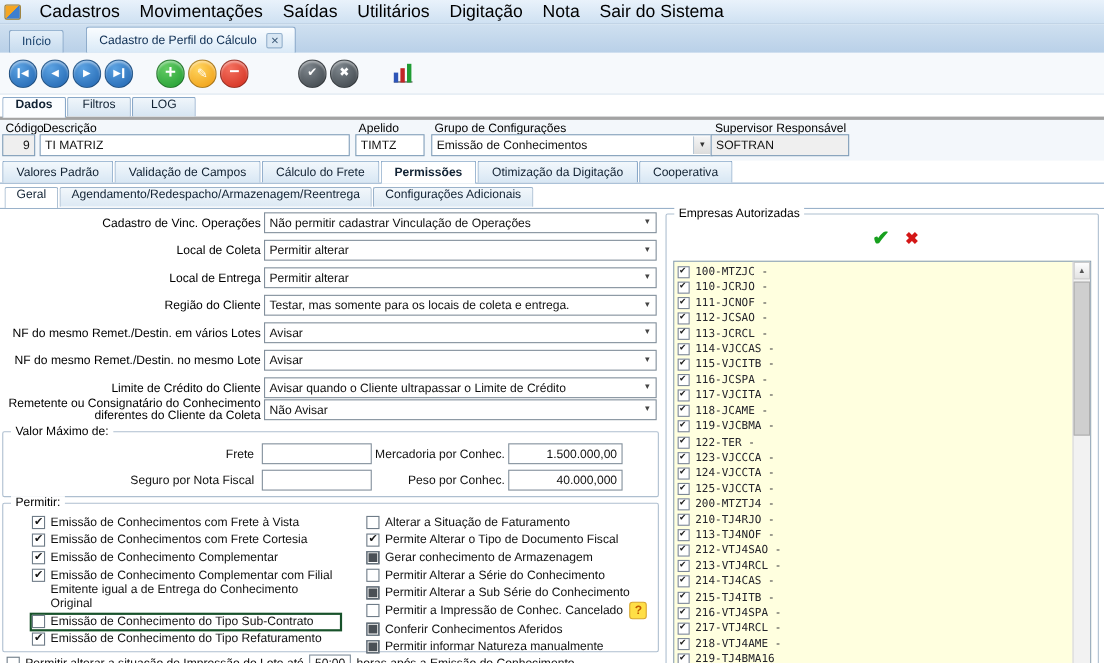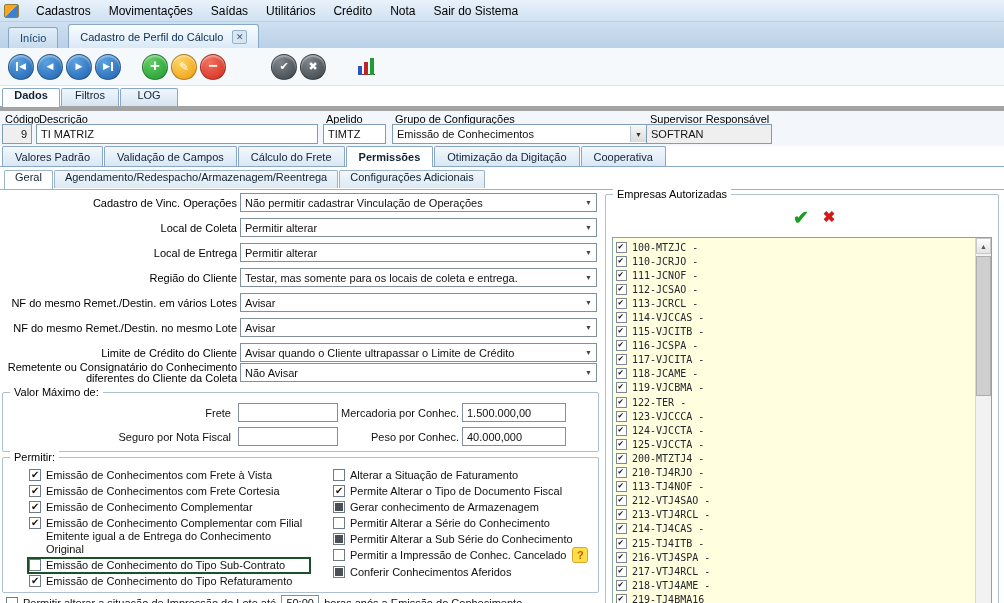--- a/index.html
+++ b/index.html
@@ -5,25 +5,25 @@
   *{margin:0;padding:0;box-sizing:border-box}
   html,body{background:#fff}
   body{font-family:"Liberation Sans",sans-serif;font-size:11px;color:#111}
   .app{position:relative;width:1004px;height:603px;overflow:hidden;background:#fff}
 
   
   .menubar{position:absolute;top:0;left:0;right:0;height:22px;background:linear-gradient(#e9f2fb,#cfe1f2);
     border-bottom:1px solid #bcd0e4;display:flex;align-items:center;padding-left:4px}
   .app-icon{width:15px;height:14px;border-radius:2px;margin-right:8px;flex:none;
     background:linear-gradient(135deg,#f5a623 0 50%,#3f7fd0 50% 100%);border:1px solid #9a7b2f}
-  .menu-item{padding:3px 9px;font-size:12px;color:#000;cursor:default}
+  .menu-item{padding:3px 9px;font-size:16px;color:#000;cursor:default}
 
   
   .tabbar{position:absolute;top:22px;left:0;right:0;height:26px;background:linear-gradient(#cfe0f0,#b9d0e8);
-    display:flex;align-items:flex-end;padding-left:8px;gap:10px}
+    display:flex;align-items:flex-end;padding-left:8px;gap:20px}
   .wtab{height:21px;display:flex;align-items:center;padding:0 11px;border:1px solid #89a8c8;border-bottom:none;
     border-radius:3px 3px 0 0;background:linear-gradient(#e3eef8,#c6dbee);color:#18406b;font-size:11px}
   .wtab.active{height:24px;background:linear-gradient(#fafdff,#d9e9f7);color:#0d2d52}
   .wtab .close{margin-left:9px;width:15px;height:14px;border:1px solid #93b0cc;background:#d7e6f3;border-radius:2px;
     display:flex;align-items:center;justify-content:center;font-size:9px;color:#3c5a78}
   .wtab .close::before{content:"✕"}
 
   
   .toolbar{position:absolute;top:48px;left:0;right:0;height:38px;background:#f6f9fc;border-bottom:1px solid #dde7f0;
     display:flex;align-items:center;padding-left:8px}
@@ -50,21 +50,21 @@
     linear-gradient(#1f9c33,#1f9c33) 12px 100%/4px 17px no-repeat,
     linear-gradient(#444,#444) 0 100%/17px 1px no-repeat}
 
   
   .main-tabs{position:absolute;top:88px;left:2px;display:flex;z-index:3}
   .mtab{height:18px;min-width:58px;padding:0 10px;margin-right:1px;display:flex;align-items:flex-start;justify-content:center;
     border:1px solid #89a8c8;border-bottom:none;border-radius:2px 2px 0 0;background:linear-gradient(#f0f6fb,#d6e5f2);color:#123}
   .mtab[data-active="true"]{background:#fbfdff;font-weight:bold;height:19px}
 
   
-  .header-panel{position:absolute;top:106px;left:0;right:0;height:40px;background:#f3f7fb;border-top:5px solid #a3a3a3}
+  .header-panel{position:absolute;top:106px;left:0;right:0;height:40px;background:#f3f7fb;border-top:3px solid #a3a3a3}
   .hlabel{position:absolute;top:2px;font-size:11px;color:#000}
   .tin{position:absolute;top:13px;height:20px;border:1px solid #7f9db9;background:#fff;display:flex;align-items:center;
     padding:0 4px;font-size:11px;white-space:nowrap;overflow:hidden}
   .tin.gray{background:#efefef}
   .tin.num{justify-content:flex-end}
   .combo{position:absolute;border:1px solid #7f9db9;background:#fff;height:20px;display:flex;align-items:center;
     padding:0 20px 0 4px;font-size:11px;white-space:nowrap;overflow:hidden}
   .combo .arrowbtn{position:absolute;right:1px;top:1px;bottom:1px;width:16px;border-left:1px solid #b6c6d4;
     background:linear-gradient(#f6f6f6,#dcdcdc);display:flex;align-items:center;justify-content:center;font-size:7px;color:#333}
   .combo .arrowbtn::before{content:"▼"}
@@ -95,21 +95,21 @@
 
   
   .fieldset{position:absolute;border:1px solid #aebfd0;border-radius:2px;background:#fff}
   .legend{position:absolute;top:-7px;left:7px;background:#fff;padding:0 4px;color:#000}
 
   .fs-valor{top:202px;left:2px;width:597px;height:60px}
   .vlabel{position:absolute;height:19px;display:flex;align-items:center;justify-content:flex-end;text-align:right}
   .vrow1{top:10px}.vrow2{top:34px}
   .vl1{left:0;width:228px}.vl2{left:338px;width:118px}
   .vin{position:absolute;height:19px;border:1px solid #828f9c;background:#fff;display:flex;align-items:center;padding:0 4px}
-  .vi1{left:235px;width:100px}.vi2{left:459px;width:104px;justify-content:flex-start}
+  .vi1{left:235px;width:100px}.vi2{left:459px;width:104px;justify-content:flex-end}
 
   .fs-permitir{top:267px;left:2px;width:597px;height:136px}
   .pcol{position:absolute;top:11px}
   .pcol-left{left:26px;width:280px}
   .pcol-right{left:330px;width:268px}
   .cbrow{display:flex;align-items:flex-start;margin-bottom:3px;line-height:13px}
   .cb{width:12px;height:12px;border:1px solid #6f7c88;background:#fff;flex:none;margin-right:5px;position:relative;margin-top:0}
   .cbrow[data-state="checked"] .cb::after{content:"✔";position:absolute;left:1px;top:-2px;font-size:10px;color:#161616}
   .cbrow[data-state="filled"] .cb{background:#4a5056;box-shadow:inset 0 0 0 1px #fff}
   .cbrow[data-highlight="true"]{outline:2px solid #17522a;outline-offset:0}
@@ -151,21 +151,21 @@
     <div style="display:flex">
 
         <span class="menu-item">Cadastros</span>
 
         <span class="menu-item">Movimentações</span>
 
         <span class="menu-item">Saídas</span>
 
         <span class="menu-item">Utilitários</span>
 
-        <span class="menu-item">Crédito</span>
+        <span class="menu-item">Digitação</span>
 
         <span class="menu-item">Nota</span>
 
         <span class="menu-item">Sair do Sistema</span>
 
     </div>
   </div>
 
   <div class="tabbar">
     <div class="wtab">
@@ -469,20 +469,25 @@
               <span>Permitir a Impressão de Conhec. Cancelado</span>
               <span class="helpq"></span>
             </label>
 
             <label class="cbrow" data-state="filled">
               <span class="cb"></span>
               <span>Conferir Conhecimentos Aferidos</span>
 
             </label>
 
+            <label class="cbrow" data-state="filled">
+              <span class="cb"></span>
+              <span>Permitir informar Natureza manualmente</span>
+
+            </label>
 
         </div>
       </div>
 
       <div class="bottom-row">
         <span class="cb"></span>
         <span>Permitir alterar a situação de Impressão do Lote até</span>
         <span class="hours-in">
           <span>50:00</span>
         </span>

